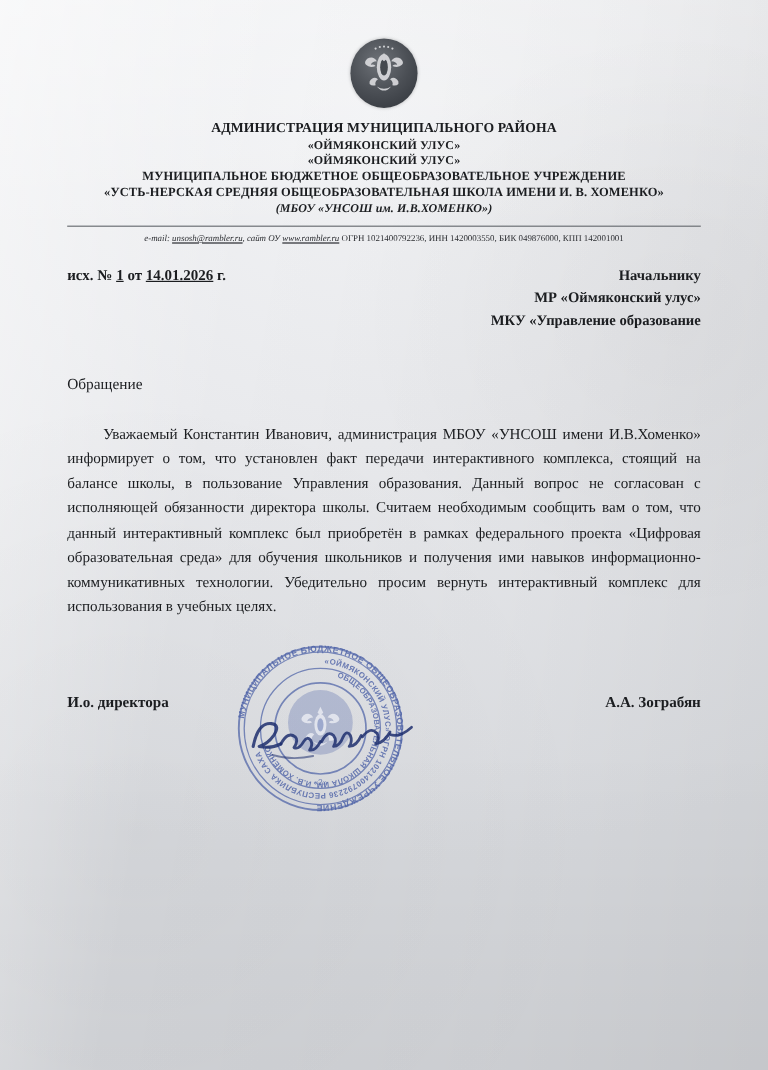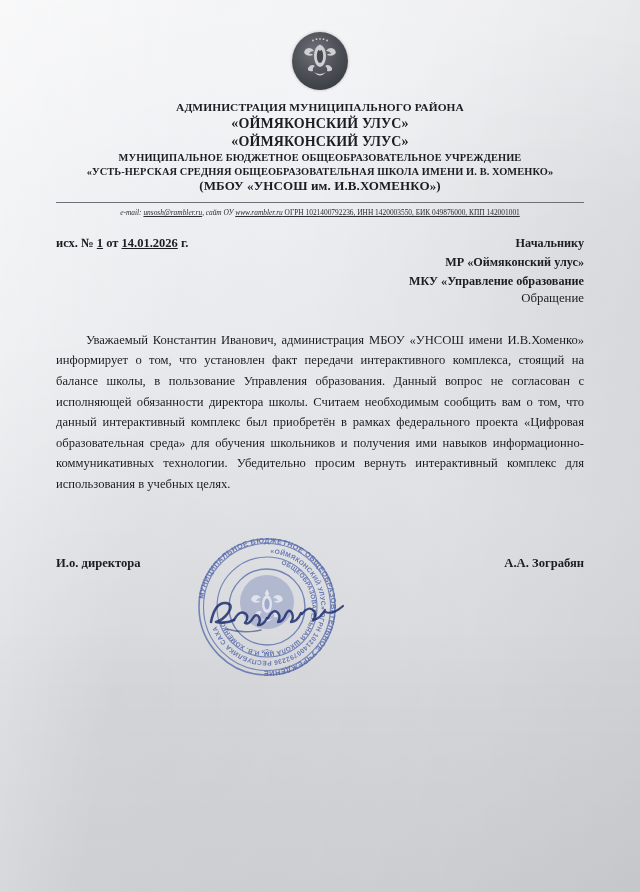--- a/index.html
+++ b/index.html
@@ -70,39 +70,39 @@
     text-align: center;
     margin-top: 10px;
     color: #1b1d20;
   }
   .header div {
     font-weight: bold;
     letter-spacing: 0.1px;
     line-height: 1.30;
   }
   .h-l1, .h-l3 { font-size: 11.4px; }
-  .h-l2, .h-l4 { font-size: 14px; }
+  .h-l2, .h-l4 { font-size: 10px; }
   .h-l5 { font-size: 10.4px; }
   .h-l6 { font-size: 10.4px; }
-  .h-l7 { font-size: 13px; }
+  .h-l7 { font-size: 10px; font-style: italic; }
 
   
   .rule {
     border: none;
     border-top: 1px solid #6d7075;
     margin: 7px 0 4px 0;
   }
   .contacts {
     text-align: center;
     font-size: 7.4px;
     font-style: italic;
     line-height: 1.5;
     color: #2a2c30;
   }
-  .contacts .norm { font-style: normal; text-decoration: underline; }
+  .contacts .norm { font-style: normal; }
   .contacts .uline { text-decoration: underline; }
 
   
   .ref-row {
     display: flex;
     justify-content: space-between;
     align-items: flex-start;
     margin-top: 16px;
     font-weight: bold;
   }
@@ -115,22 +115,23 @@
   .addressee {
     text-align: right;
     font-size: 12.2px;
     line-height: 1.55;
     color: #1b1d20;
     white-space: nowrap;
   }
 
   
   .doc-title {
-    text-align: right;
+    text-align: left;
     font-size: 12.8px;
+    margin-top: 36px;
     color: #1b1d20;
   }
 
   
   .body-text {
     margin-top: 24px;
     font-size: 12.6px;
     line-height: 1.63;
     text-align: justify;
     text-indent: 30px;

